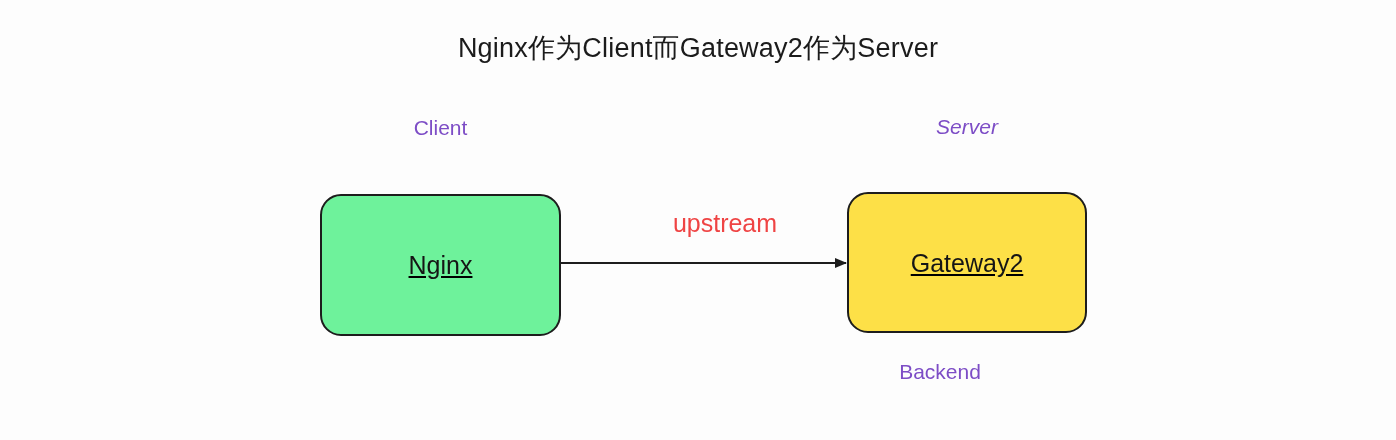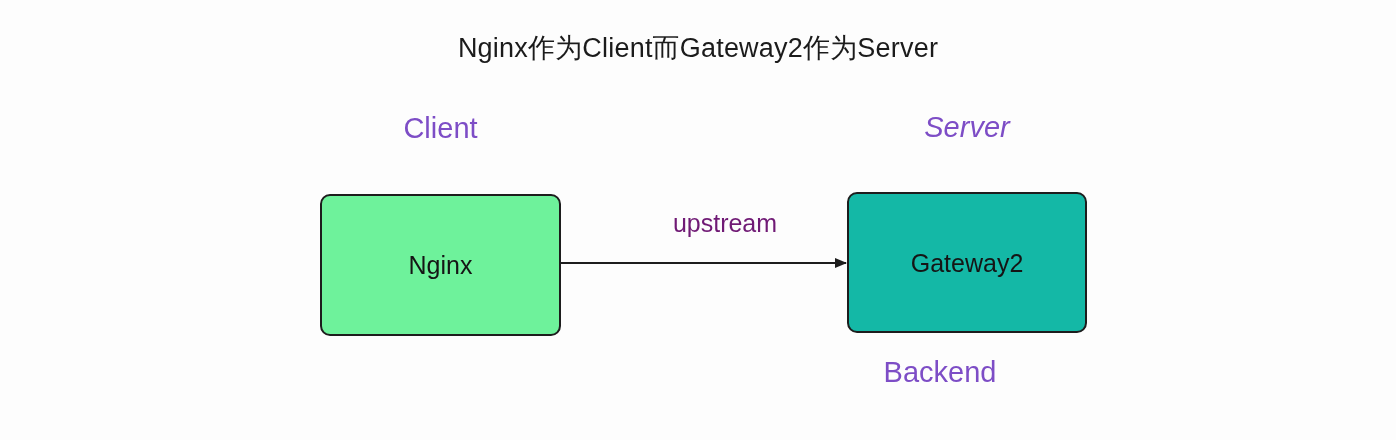--- a/index.html
+++ b/index.html
@@ -29,71 +29,72 @@
     font-size: 27px;
     line-height: 38px;
     color: #1b1b1b;
     letter-spacing: 0.2px;
     white-space: nowrap;
   }
 
   
   .role-label {
     position: absolute;
-    font-size: 29px;
+    font-size: 21px;
     line-height: 30px;
     color: #7d4dc6;
     white-space: nowrap;
   }
   .role-client  { left: 320px; top: 113px; width: 241px; text-align: center; }
   .role-server  { left: 847px; top: 112px; width: 240px; text-align: center; font-style: italic; }
   .role-backend { left: 820px; top: 357px; width: 240px; text-align: center; }
 
   
   .edge-label {
     position: absolute;
     left: 603px;
     top: 208px;
     width: 244px;
     text-align: center;
     font-size: 25px;
     line-height: 30px;
-    color: #701a75;
+    color: #ef4444;
     white-space: nowrap;
   }
 
   
   .node {
     position: absolute;
     box-sizing: border-box;
     border: 2px solid #1d1d1d;
-    border-radius: 10px;
+    border-radius: 21px;
     display: flex;
     align-items: center;
     justify-content: center;
+    text-decoration: underline;
   }
   .node-text {
     font-size: 25px;
     line-height: 30px;
     color: #151515;
     white-space: nowrap;
   }
   .node-nginx {
     left: 320px;
     top: 194px;
     width: 241px;
     height: 142px;
     background: #6ef29b;
   }
   .node-gateway2 {
     left: 847px;
     top: 192px;
     width: 240px;
     height: 141px;
-    background: #14b8a6;
+    background: #fde047;
   }
 
   
   .connector {
     position: absolute;
     left: 555px;
     top: 243px;
     width: 300px;
     height: 42px;
     overflow: visible;

